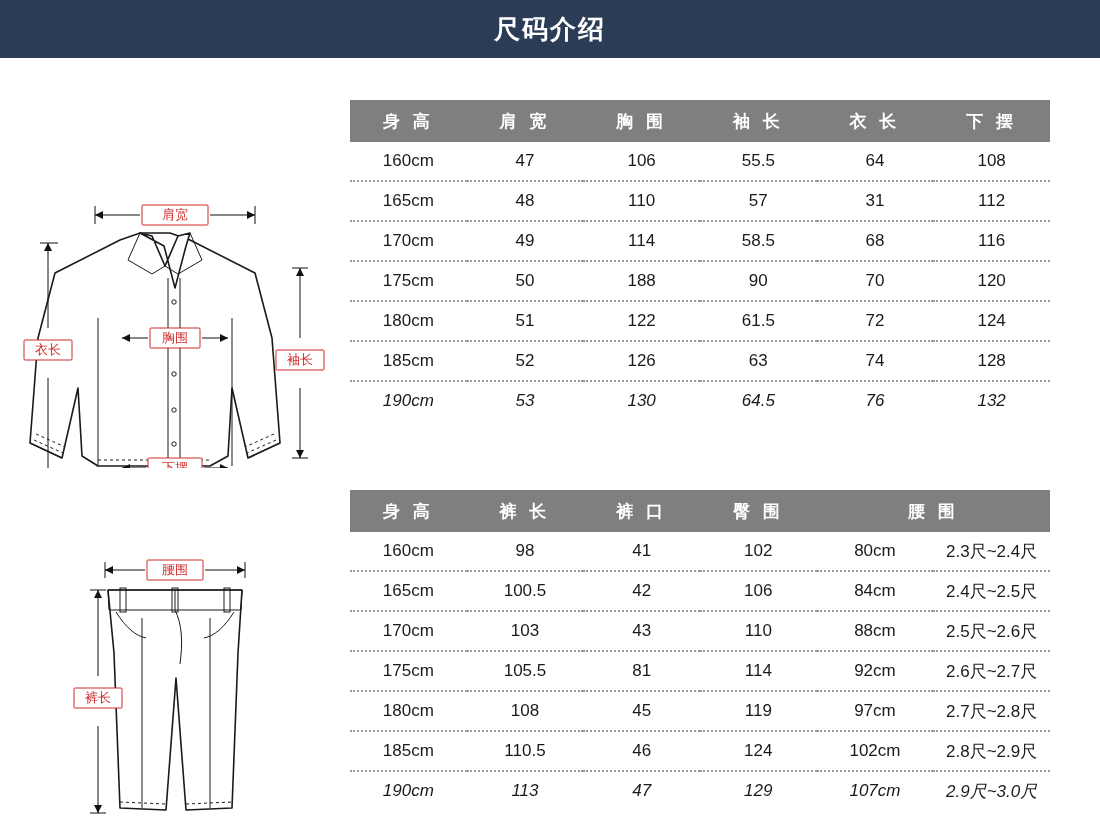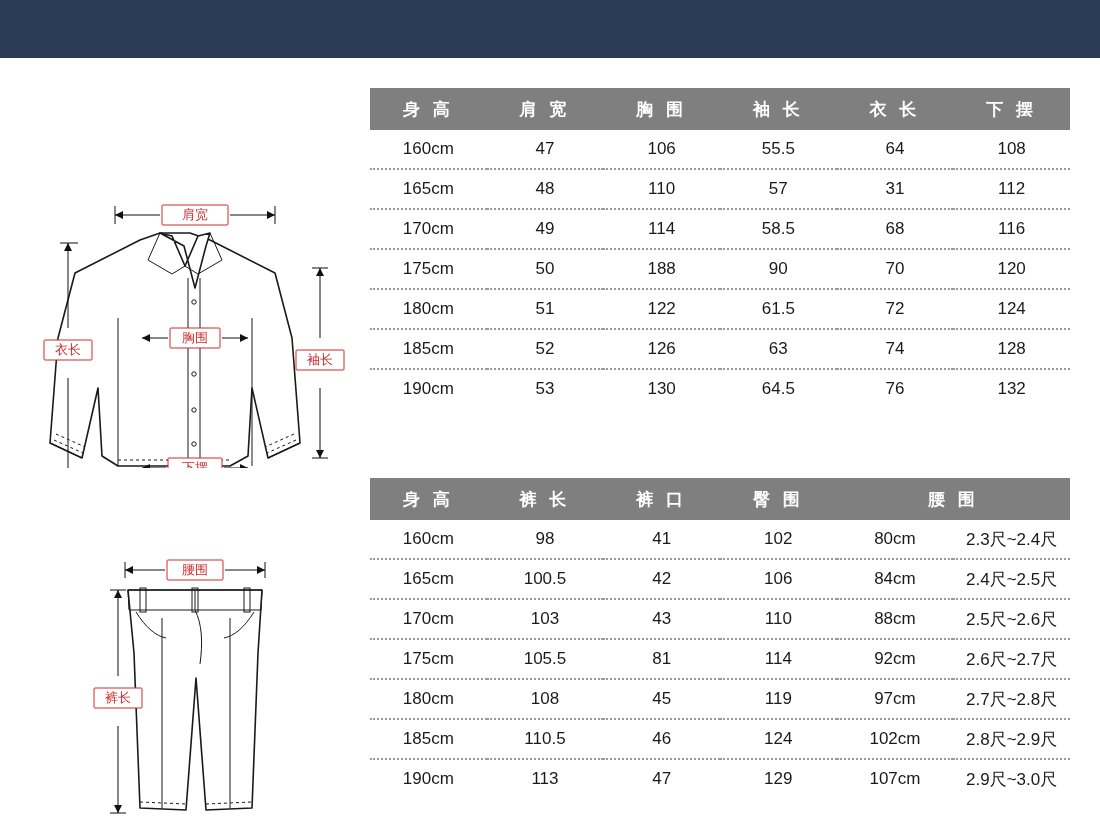--- a/index.html
+++ b/index.html
@@ -47,31 +47,31 @@
   .block {
     position: absolute;
     display: flex;
   }
   .block-top { top: 30px; left: 0; }
   .block-bottom { top: 420px; left: 0; }
 
   .figure {
     width: 350px;
     position: relative;
-    margin-left: 20px;
   }
   .table-wrap {
     width: 710px;
   }
 
   
   table.size-table {
     border-collapse: collapse;
     width: 700px;
     table-layout: fixed;
+    margin-top: 12px;
   }
   table.size-table thead th {
     background: #7f7f7f;
     color: #ffffff;
     font-size: 17px;
     font-weight: bold;
     letter-spacing: 4px;
     height: 40px;
     text-align: center;
     border: none;
@@ -79,20 +79,21 @@
   table.size-table tbody td {
     height: 36px;
     text-align: center;
     font-size: 17px;
     color: #1a1a1a;
     border-bottom: 2px dotted #999;
     background: #ffffff;
   }
   table.size-table tbody tr:last-child td {
     border-bottom: none;
+    font-style: italic;
   }
 
   
   .lbl {
     font-family: "Liberation Sans", "DejaVu Sans", sans-serif;
     font-size: 13px;
     fill: #cf2a2a;
   }
   .lbl-box {
     fill: #ffffff;
@@ -119,20 +120,21 @@
     fill: none;
     stroke: #1a1a1a;
     stroke-width: 1;
     stroke-dasharray: 3 3;
   }
 </style>
 </head>
 <body>
 
 <div class="header">
+  <span class="title-cn">尺码介绍</span>
 </div>
 
 <div class="content">
 
   <div class="block block-top">
 
     <div class="figure">
       <svg width="350" height="380" viewBox="0 0 350 380">
 
         <line class="dim" x1="95" y1="127" x2="140" y2="127"></line>

